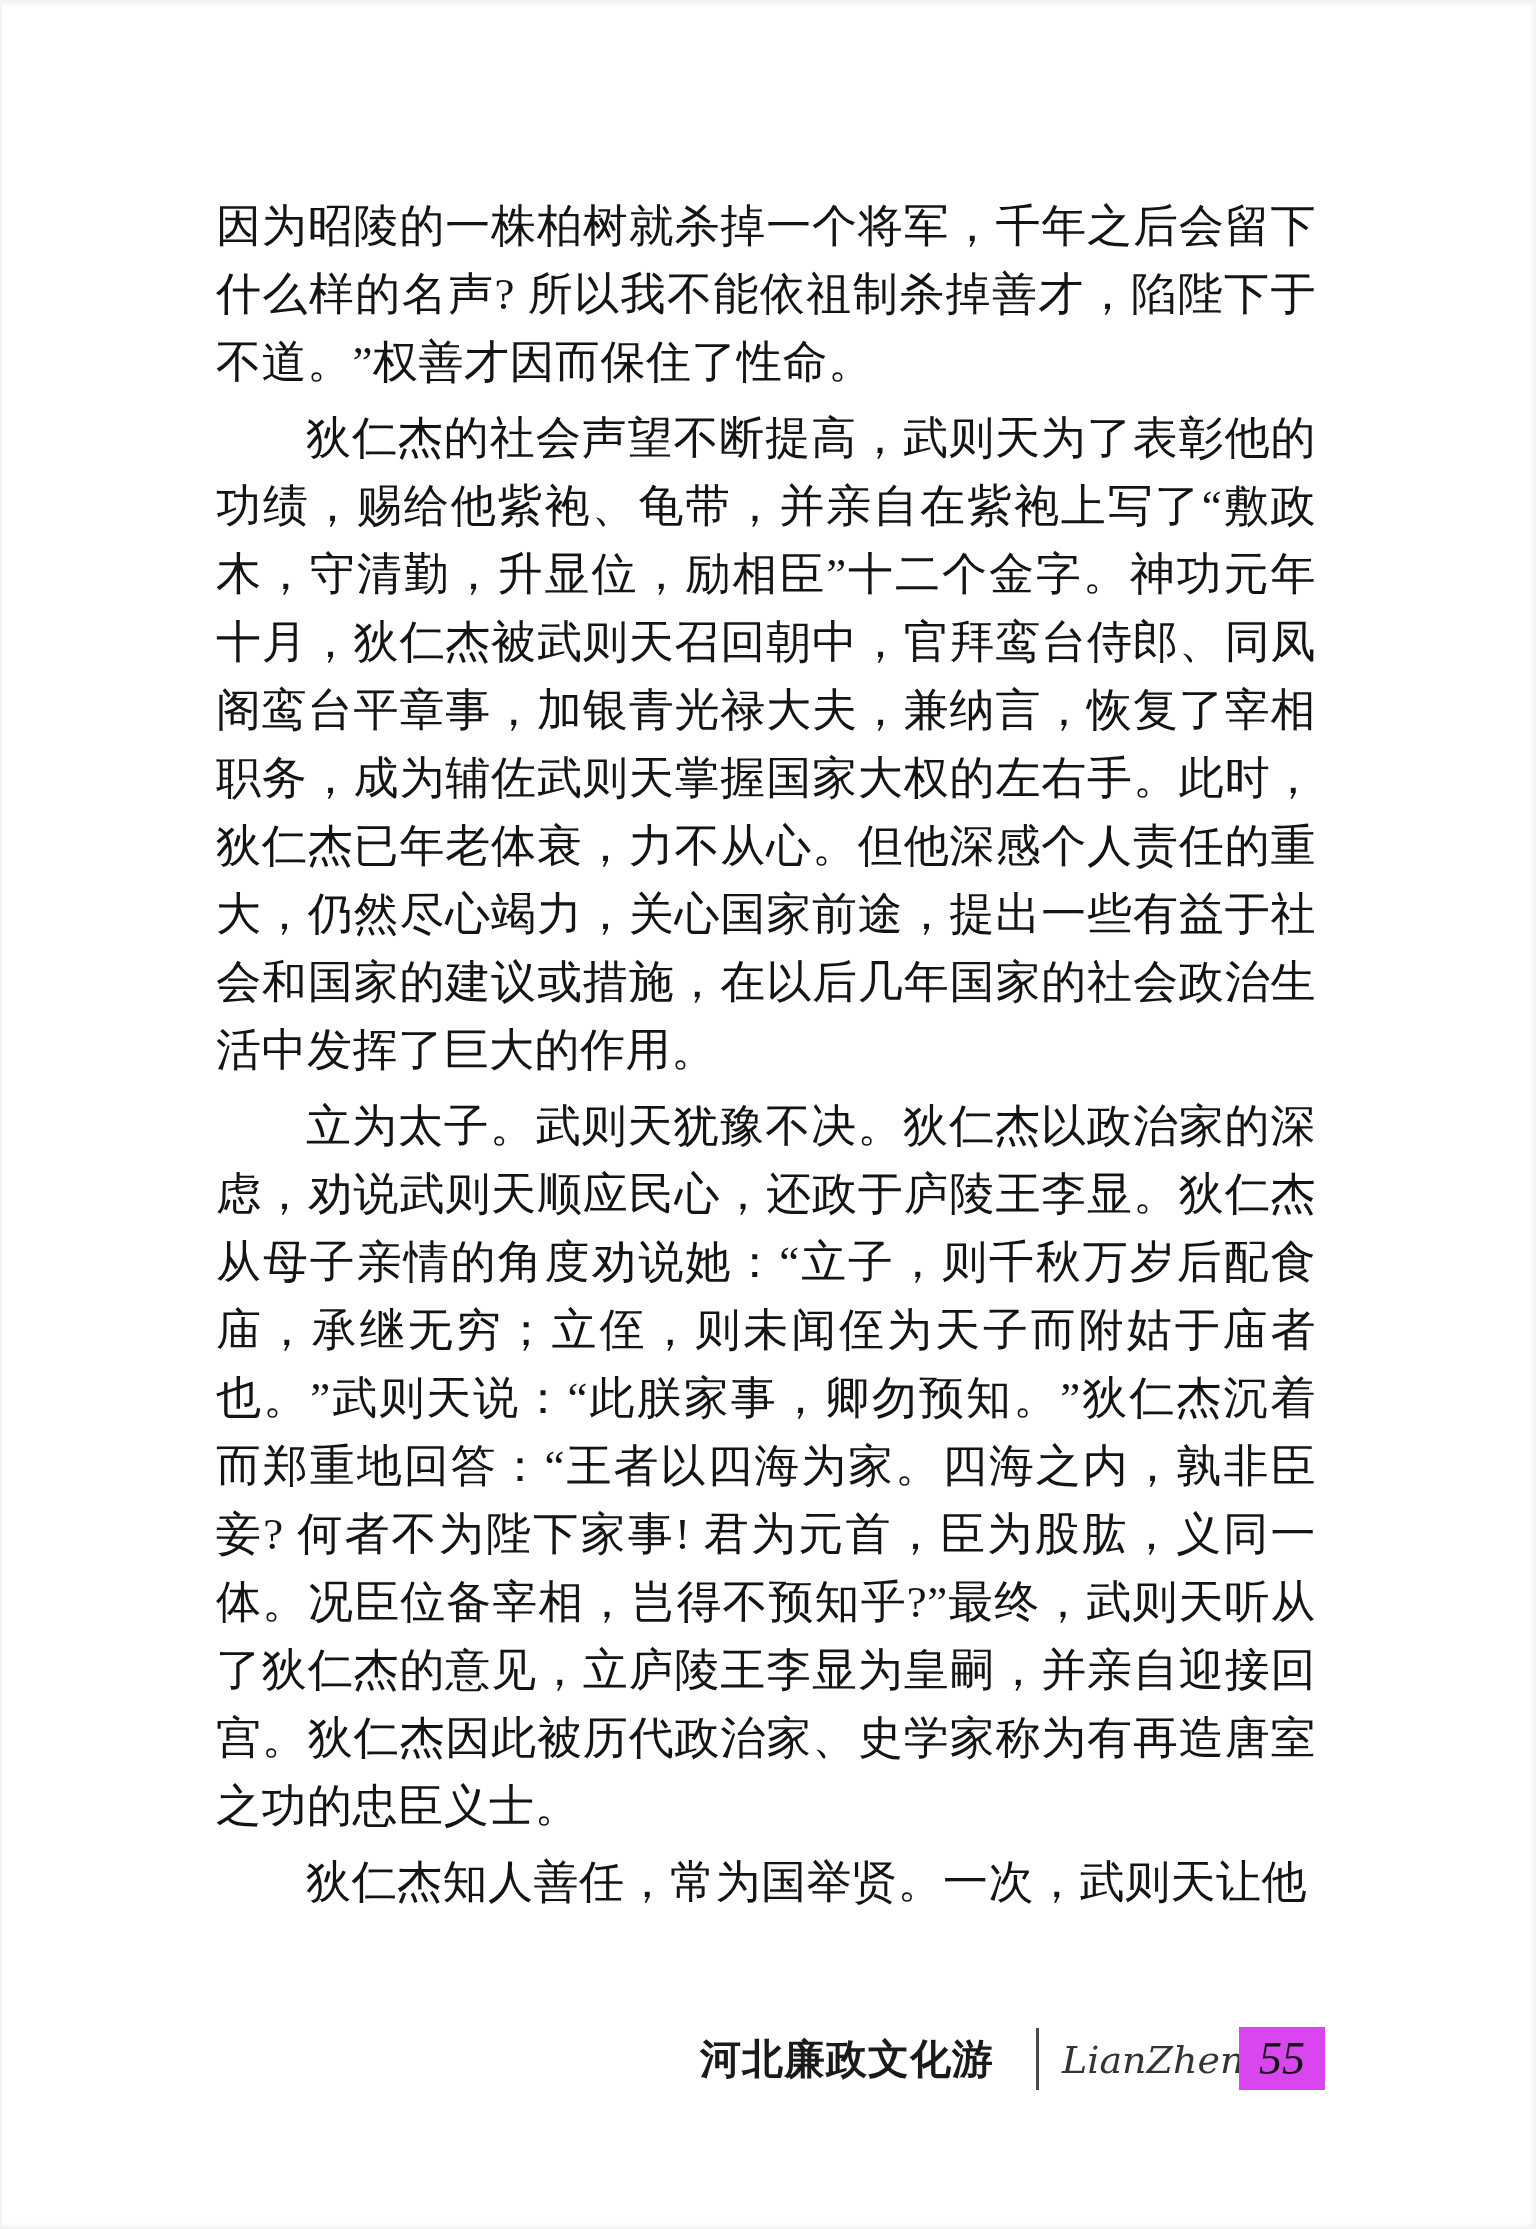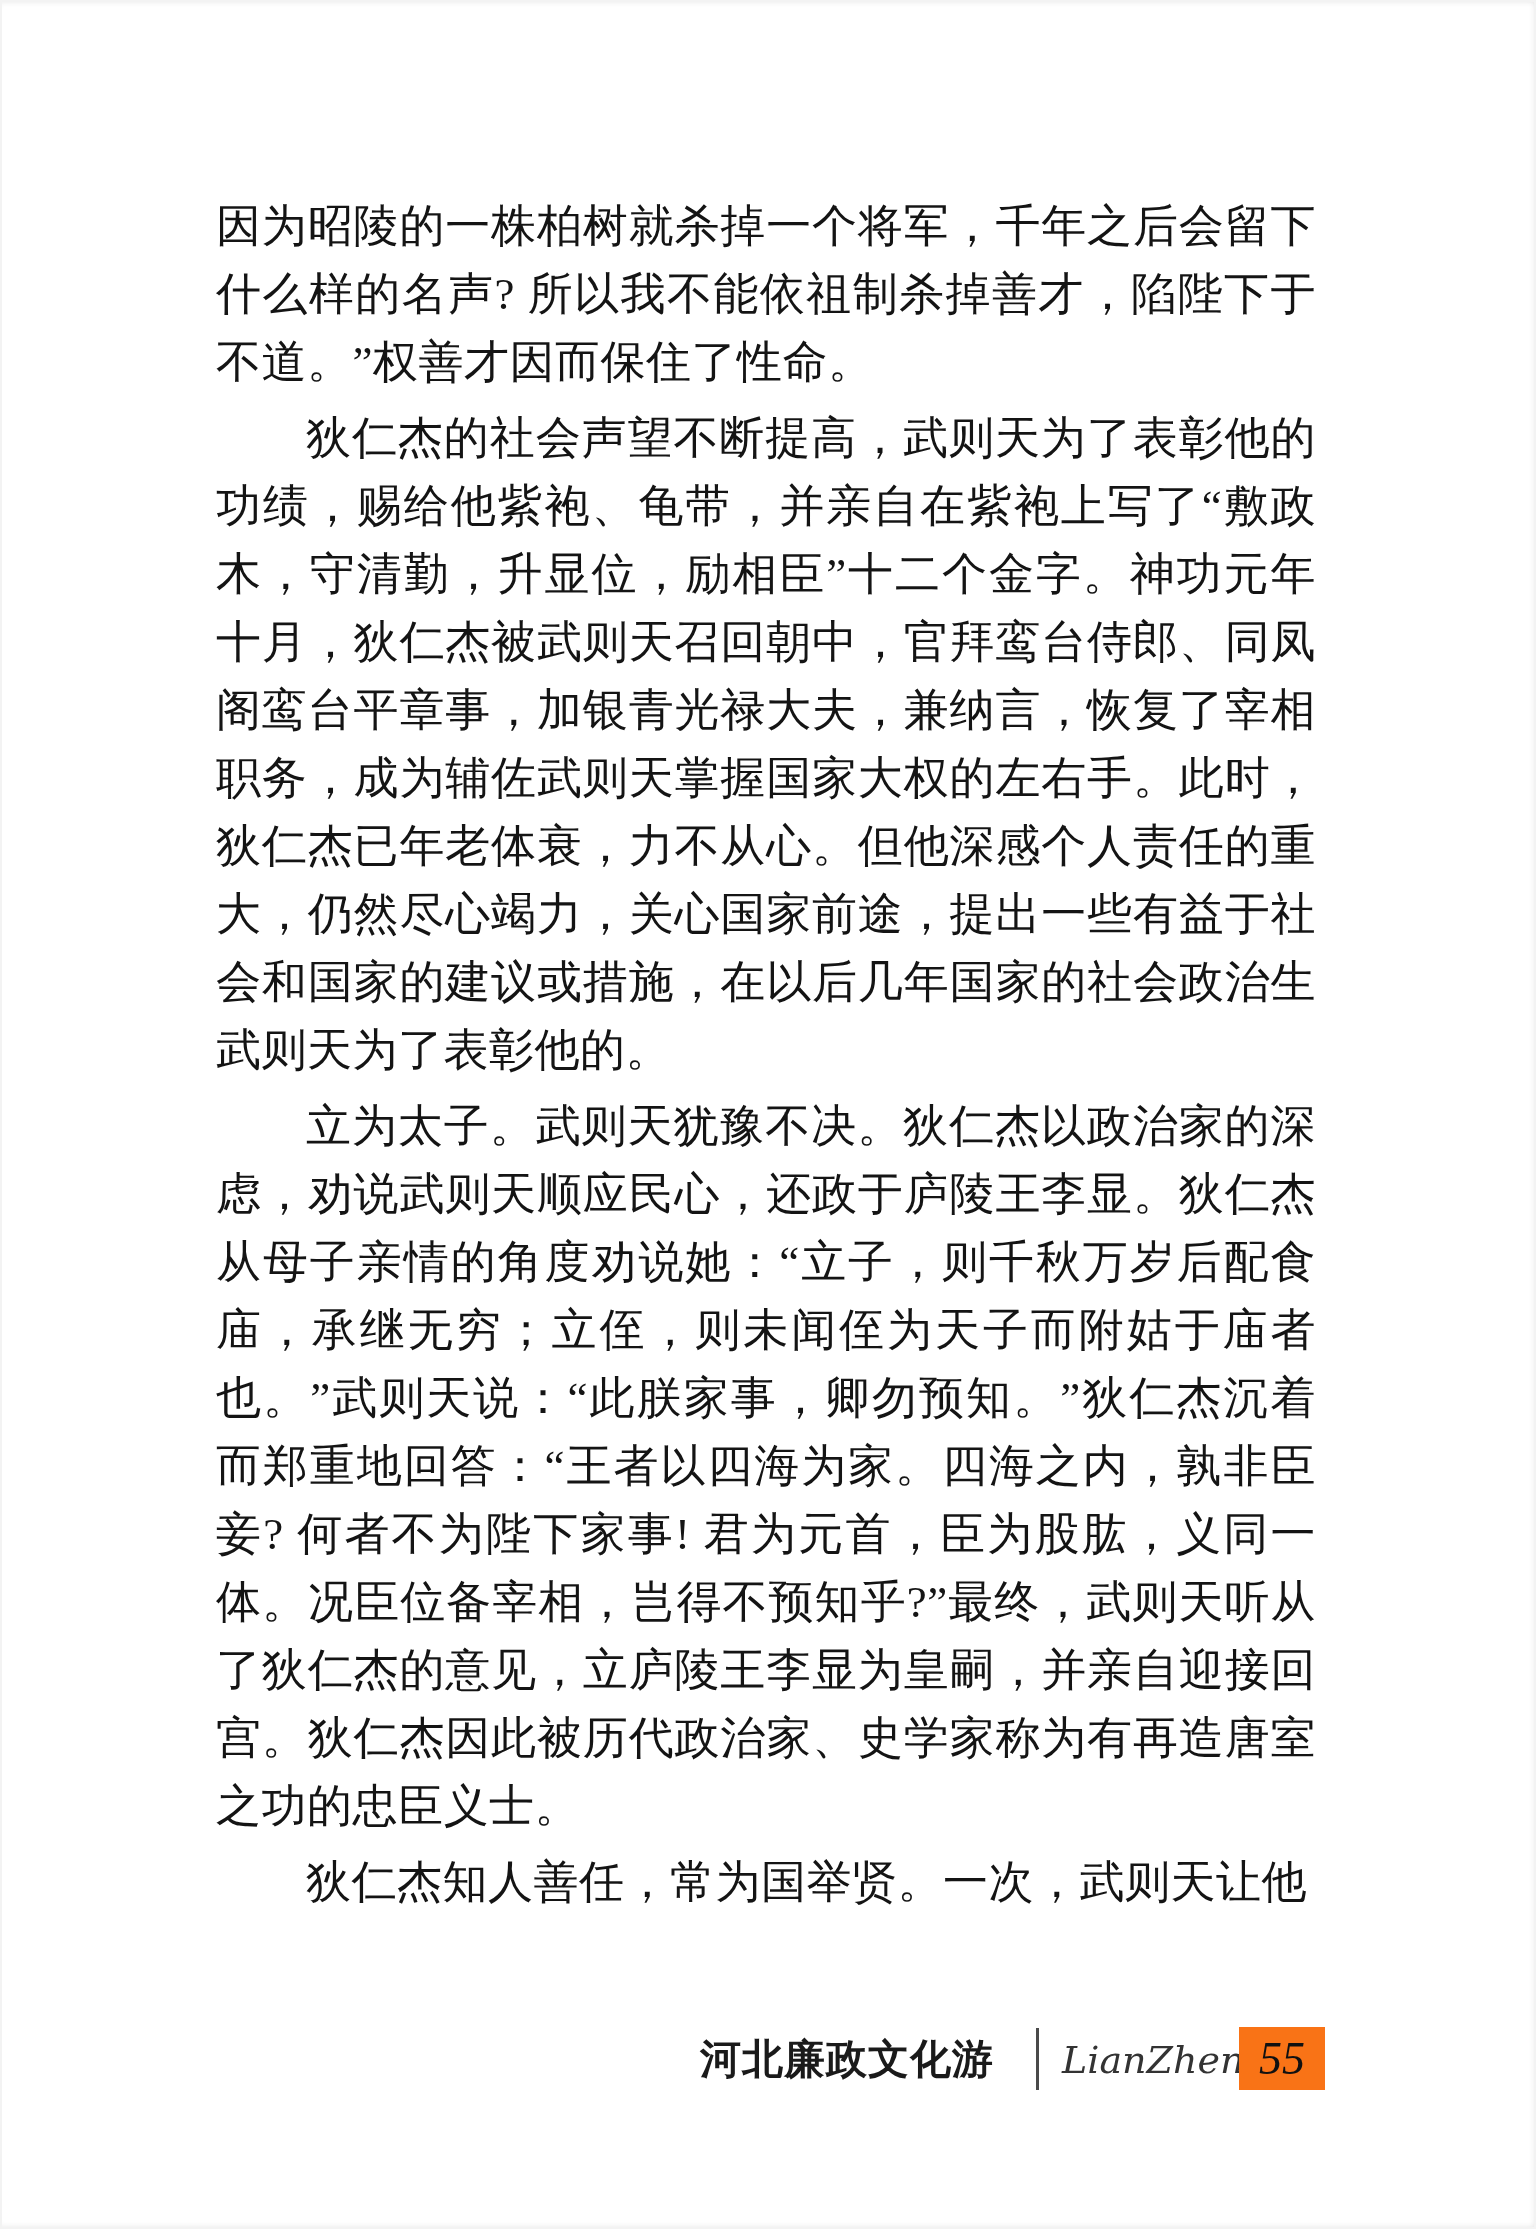--- a/index.html
+++ b/index.html
@@ -119,21 +119,21 @@
     <div class="para indent">
       <div class="line">狄仁杰的社会声望不断提高，武则天为了表彰他的</div>
       <div class="line">功绩，赐给他紫袍、龟带，并亲自在紫袍上写了“敷政</div>
       <div class="line">木，守清勤，升显位，励相臣”十二个金字。神功元年</div>
       <div class="line">十月，狄仁杰被武则天召回朝中，官拜鸾台侍郎、同凤</div>
       <div class="line">阁鸾台平章事，加银青光禄大夫，兼纳言，恢复了宰相</div>
       <div class="line">职务，成为辅佐武则天掌握国家大权的左右手。此时，</div>
       <div class="line">狄仁杰已年老体衰，力不从心。但他深感个人责任的重</div>
       <div class="line">大，仍然尽心竭力，关心国家前途，提出一些有益于社</div>
       <div class="line">会和国家的建议或措施，在以后几年国家的社会政治生</div>
-      <div class="line">武则天为了表彰他的。</div>
+      <div class="line">活中发挥了巨大的作用。</div>
     </div>
     <div class="para indent">
       <div class="line">立为太子。武则天犹豫不决。狄仁杰以政治家的深谋远</div>
       <div class="line">虑，劝说武则天顺应民心，还政于庐陵王李显。狄仁杰</div>
       <div class="line">从母子亲情的角度劝说她：“立子，则千秋万岁后配食太</div>
       <div class="line">庙，承继无穷；立侄，则未闻侄为天子而附姑于庙者</div>
       <div class="line">也。”武则天说：“此朕家事，卿勿预知。”狄仁杰沉着</div>
       <div class="line">而郑重地回答：“王者以四海为家。四海之内，孰非臣</div>
       <div class="line">妾? 何者不为陛下家事! 君为元首，臣为股肱，义同一</div>
       <div class="line">体。况臣位备宰相，岂得不预知乎?”最终，武则天听从</div>
@@ -145,15 +145,15 @@
       <div class="line">狄仁杰知人善任，常为国举贤。一次，武则天让他</div>
     </div>
   </div>
 
 <div class="footer-title">河北廉政文化游</div>
 
 <div class="footer-divider" style="background: rgb(74, 74, 74);"></div>
 
 <div class="footer-script">LianZheng</div>
 
-<div class="page-number-box" style="background: #f97316;">
+<div class="page-number-box" style="background: #d946ef;">
   <span class="page-number">55</span>
 </div>
 
 </body></html>

